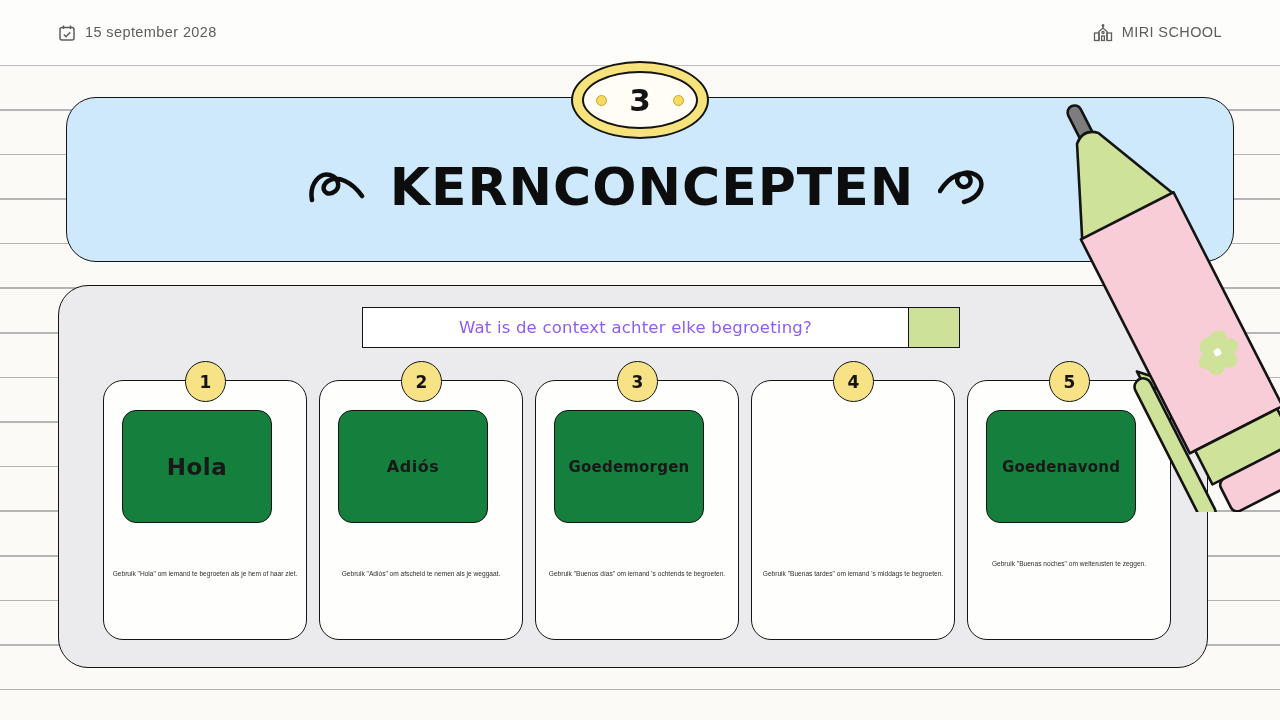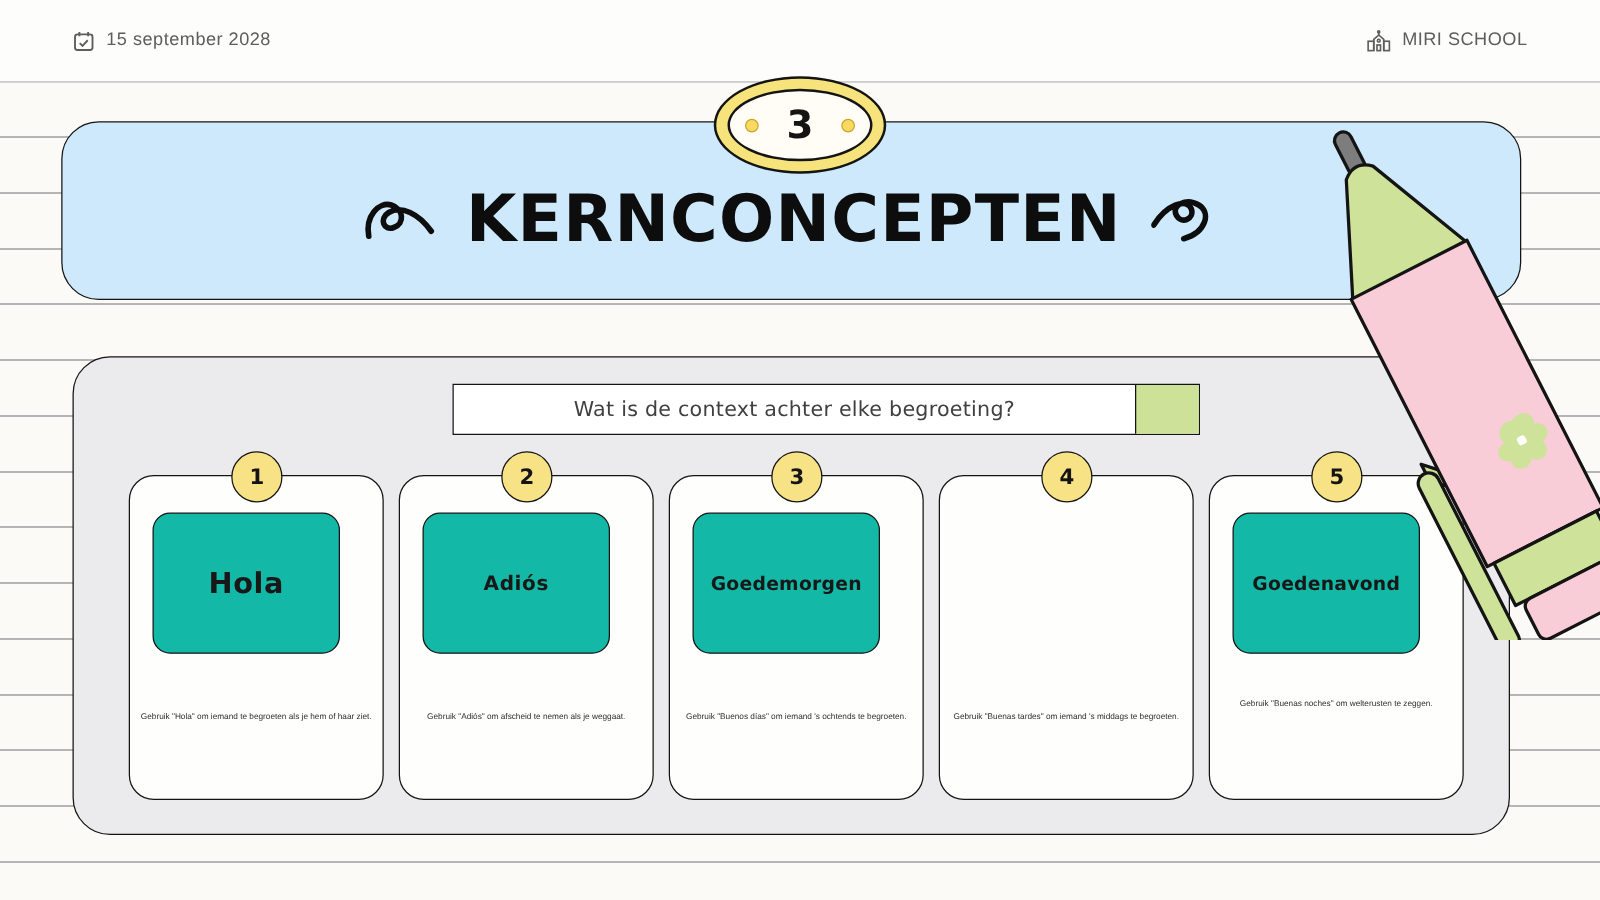--- a/index.html
+++ b/index.html
@@ -34,21 +34,21 @@
   }
   .badge-inner {
     width:116px; height:58px; background:#fffdf6; border:2px solid #141414;
     border-radius:50%; display:flex; align-items:center; justify-content:center; gap:22px;
   }
   .badge-num { font-size:31px; font-weight:bold; color:#141414; font-family:"DejaVu Sans", sans-serif; }
   .badge-dot { width:11px; height:11px; border-radius:50%; background:#f7da5f; border:1px solid #c8a62e; }
 
   
   .banner {
-    position:absolute; left:49px; top:97px; width:1168px; height:143px;
+    position:absolute; left:66px; top:97px; width:1168px; height:165px;
     background:#cde9fb; border:1.6px solid #141414; border-radius:30px; z-index:3;
     display:flex; align-items:center; justify-content:center;
   }
   .banner-row { display:flex; align-items:center; gap:24px; margin-top:14px; }
   .page-title {
     font-family:"DejaVu Sans", sans-serif; font-weight:bold; font-size:52px;
     letter-spacing:1px; color:#0d0d0d;
   }
   .squiggle svg { display:block; }
 
@@ -58,41 +58,41 @@
     background:#ebebed; border:1.6px solid #141414; border-radius:30px; z-index:2;
   }
 
   
   .question-bar {
     position:absolute; left:362px; top:307px; width:598px; height:41px;
     display:flex; border:1.7px solid #141414; background:#ffffff; z-index:4;
   }
   .question-text {
     flex:1; display:flex; align-items:center; justify-content:center;
-    font-size:16.5px; color:#404040; font-family:"DejaVu Sans", sans-serif;
+    font-size:16.5px; color:#8b5cf6; font-family:"DejaVu Sans", sans-serif;
     letter-spacing:0.2px;
   }
   .question-accent { width:51px; background:#cde199; border-left:1.7px solid #141414; }
 
   
   .card {
     position:absolute; top:380px; width:204px; height:260px;
     background:#fefefc; border:1.7px solid #141414; border-radius:20px; z-index:4;
   }
   .card.c1 { left:103px; } .card.c2 { left:319px; } .card.c3 { left:535px; }
   .card.c4 { left:751px; } .card.c5 { left:967px; }
   .card-num {
     position:absolute; left:81px; top:-20px; width:41px; height:41px;
     background:#f8e286; border:1.8px solid #141414; border-radius:50%;
     display:flex; align-items:center; justify-content:center;
     font-size:17px; font-weight:bold; color:#141414; font-family:"DejaVu Sans", sans-serif;
   }
   .term-box {
     position:absolute; left:18px; right:34px; top:29px; height:113px;
-    background:#14b8a6; border:1.7px solid #141414; border-radius:14px;
+    background:#15803d; border:1.7px solid #141414; border-radius:14px;
     display:flex; align-items:center; justify-content:center;text-align:right;
   }
   .term { font-family:"DejaVu Sans", sans-serif; font-weight:bold; color:#181818; }
   .c1 .term { font-size:23px; letter-spacing:0.5px; }
   .c2 .term { font-size:16px; letter-spacing:0.5px; }
   .c3 .term, .c4 .term, .c5 .term { font-size:15px; letter-spacing:0.2px; }
   .card-desc {
     position:absolute; left:8px; right:8px; top:188px;
     font-size:6.6px; color:#2e2e2e; text-align:center; line-height:1.5;
   }

